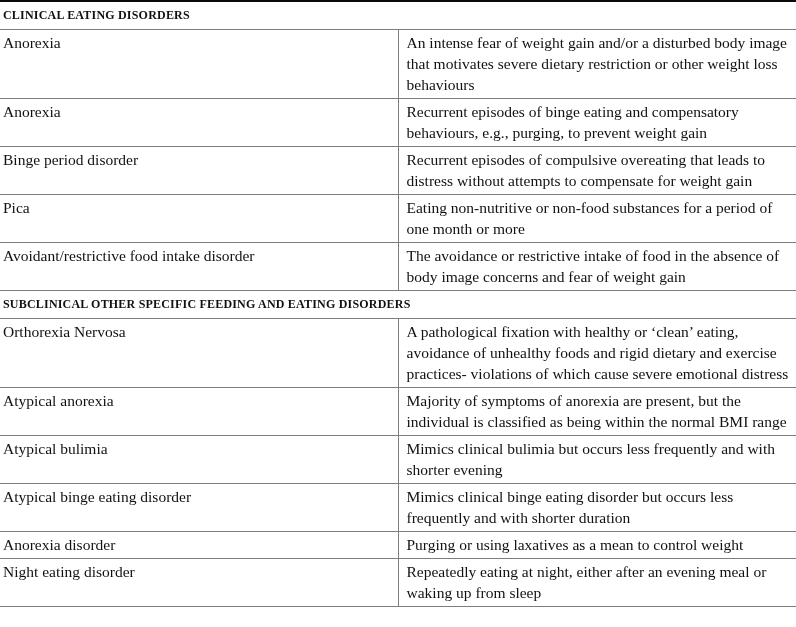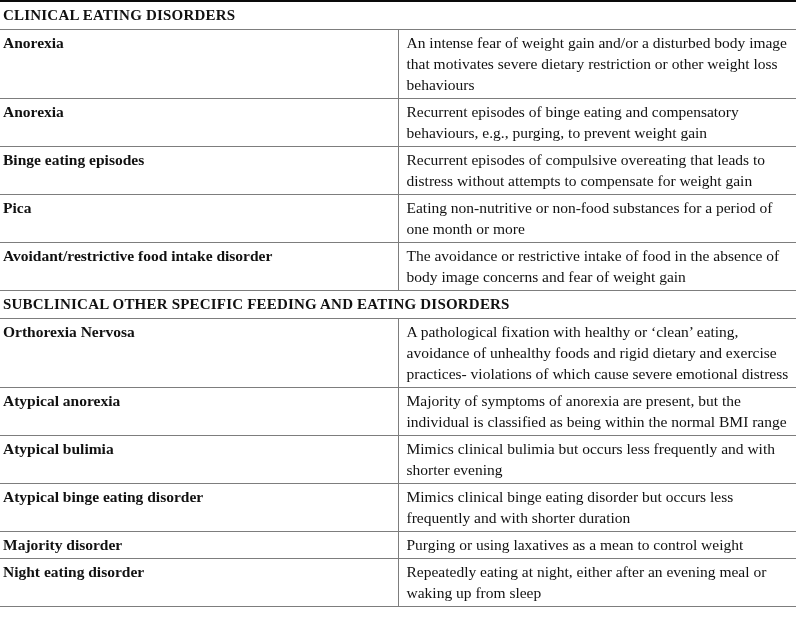--- a/index.html
+++ b/index.html
@@ -21,27 +21,27 @@
     border-top: 2px solid #0a0a0a;
     font-size: 15.5px;
     line-height: 21px;
   }
   td {
     vertical-align: top;
     border-bottom: 1px solid #7d7d7d;
   }
   td.section-header {
     font-weight: bold;
-    font-size: 15px;
+    font-size: 12px;
     letter-spacing: 0.2px;
     padding: 3px 4px 3px 3px;
   }
   td.term-cell {
     width: 229px;
-    font-weight: bold;
+    font-weight: normal;
     padding: 2px 6px 3px 3px;
     border-right: 1px solid #7d7d7d;
   }
   td.def-cell {
     padding: 2px 6px 3px 8px;
   }
 </style>
 </head>
 <body>
 
@@ -52,21 +52,21 @@
       </tr>
       <tr>
         <td class="term-cell">Anorexia</td>
         <td class="def-cell">An intense fear of weight gain and/or a disturbed body image that motivates severe dietary restriction or other weight loss behaviours</td>
       </tr>
       <tr>
         <td class="term-cell">Anorexia</td>
         <td class="def-cell">Recurrent episodes of binge eating and compensatory behaviours, e.g., purging, to prevent weight gain</td>
       </tr>
       <tr>
-        <td class="term-cell">Binge eating episodes</td>
+        <td class="term-cell">Binge period disorder</td>
         <td class="def-cell">Recurrent episodes of compulsive overeating that leads to distress without attempts to compensate for weight gain</td>
       </tr>
       <tr>
         <td class="term-cell">Pica</td>
         <td class="def-cell">Eating non-nutritive or non-food substances for a period of one month or more</td>
       </tr>
       <tr>
         <td class="term-cell">Avoidant/restrictive food intake disorder</td>
         <td class="def-cell">The avoidance or restrictive intake of food in the absence of body image concerns and fear of weight gain</td>
       </tr>
@@ -83,21 +83,21 @@
       </tr>
       <tr>
         <td class="term-cell">Atypical bulimia</td>
         <td class="def-cell">Mimics clinical bulimia but occurs less frequently and with shorter evening</td>
       </tr>
       <tr>
         <td class="term-cell">Atypical binge eating disorder</td>
         <td class="def-cell">Mimics clinical binge eating disorder but occurs less frequently and with shorter duration</td>
       </tr>
       <tr>
-        <td class="term-cell">Majority disorder</td>
+        <td class="term-cell">Anorexia disorder</td>
         <td class="def-cell">Purging or using laxatives as a mean to control weight</td>
       </tr>
       <tr>
         <td class="term-cell">Night eating disorder</td>
         <td class="def-cell">Repeatedly eating at night, either after an evening meal or waking up from sleep</td>
       </tr>
     </tbody>
 </table>
 
 </body></html>

